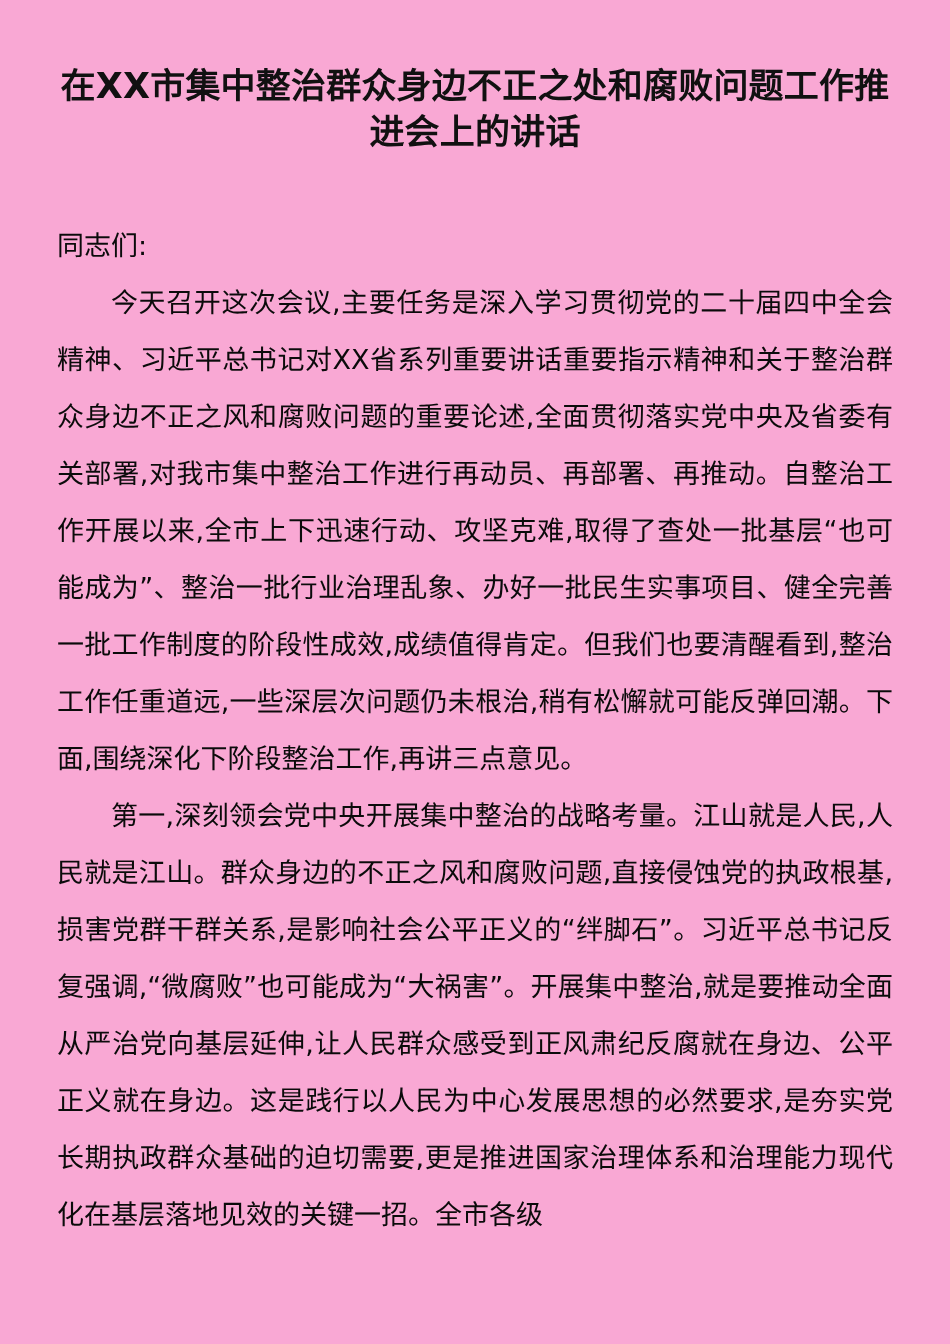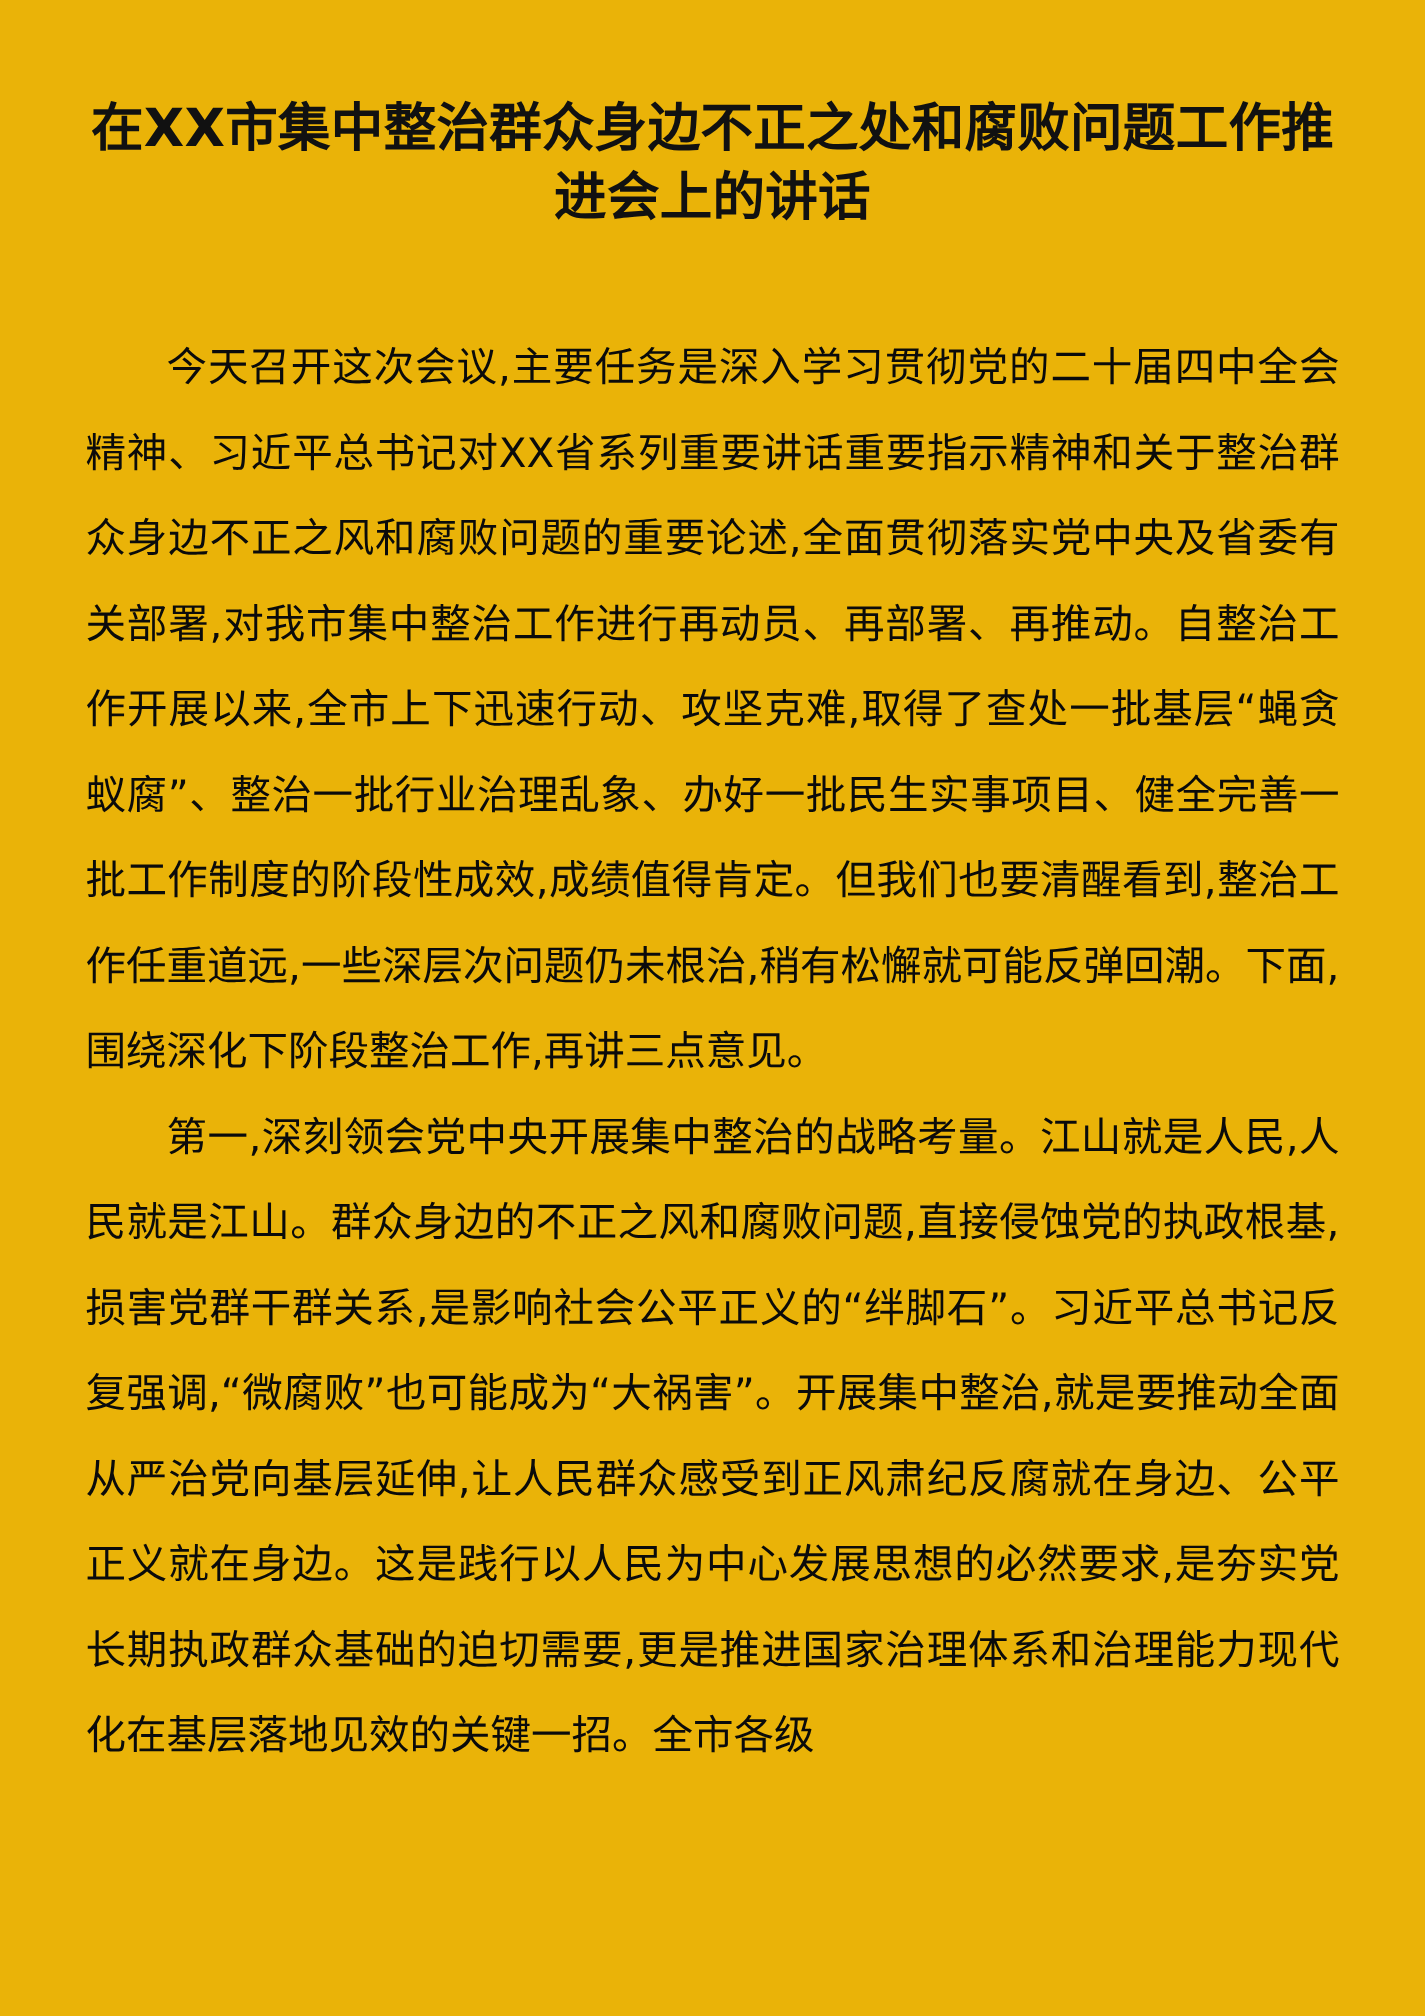--- a/index.html
+++ b/index.html
@@ -16,21 +16,21 @@
     color: #000000;
     -webkit-font-smoothing: none;
   }
 
   .page {
     position: relative;
     width: 950px;
     height: 1344px;
     box-sizing: border-box;
     padding: 0;
-    background: #eab308;
+    background: #f9a8d4;
   }
 
   .content {
     position: absolute;
     left: 57px;
     top: 0;
     width: 836px;
   }
 
   
@@ -92,21 +92,22 @@
 </head>
 <body>
 
 <div class="page">
   <div class="content">
 
     <h1 class="doc-title">在XX市集中整治群众身边不正之处和腐败问题工作推进会上的讲话</h1>
 
     <div class="title-gap"></div>
 
+    <p class="para salutation">同志们:</p>
 
-    <p class="para indent">今天召开这次会议,主要任务是深入学习贯彻党的二十届四中全会精神、习近平总书记对XX省系列重要讲话重要指示精神和关于整治群众身边不正之风和腐败问题的重要论述,全面贯彻落实党中央及省委有关部署,对我市集中整治工作进行再动员、再部署、再推动。自整治工作开展以来,全市上下迅速行动、攻坚克难,取得了查处一批基层“蝇贪蚁腐”、整治一批行业治理乱象、办好一批民生实事项目、健全完善一批工作制度的阶段性成效,成绩值得肯定。但我们也要清醒看到,整治工作任重道远,一些深层次问题仍未根治,稍有松懈就可能反弹回潮。下面,围绕深化下阶段整治工作,再讲三点意见。</p>
+    <p class="para indent">今天召开这次会议,主要任务是深入学习贯彻党的二十届四中全会精神、习近平总书记对XX省系列重要讲话重要指示精神和关于整治群众身边不正之风和腐败问题的重要论述,全面贯彻落实党中央及省委有关部署,对我市集中整治工作进行再动员、再部署、再推动。自整治工作开展以来,全市上下迅速行动、攻坚克难,取得了查处一批基层“也可能成为”、整治一批行业治理乱象、办好一批民生实事项目、健全完善一批工作制度的阶段性成效,成绩值得肯定。但我们也要清醒看到,整治工作任重道远,一些深层次问题仍未根治,稍有松懈就可能反弹回潮。下面,围绕深化下阶段整治工作,再讲三点意见。</p>
 
 
 
     <p class="para indent">第一,深刻领会党中央开展集中整治的战略考量。江山就是人民,人民就是江山。群众身边的不正之风和腐败问题,直接侵蚀党的执政根基,损害党群干群关系,是影响社会公平正义的“绊脚石”。习近平总书记反复强调,“微腐败”也可能成为“大祸害”。开展集中整治,就是要推动全面从严治党向基层延伸,让人民群众感受到正风肃纪反腐就在身边、公平正义就在身边。这是践行以人民为中心发展思想的必然要求,是夯实党长期执政群众基础的迫切需要,更是推进国家治理体系和治理能力现代化在基层落地见效的关键一招。全市各级</p>
 
   </div>
 </div>
 
 </body></html>

